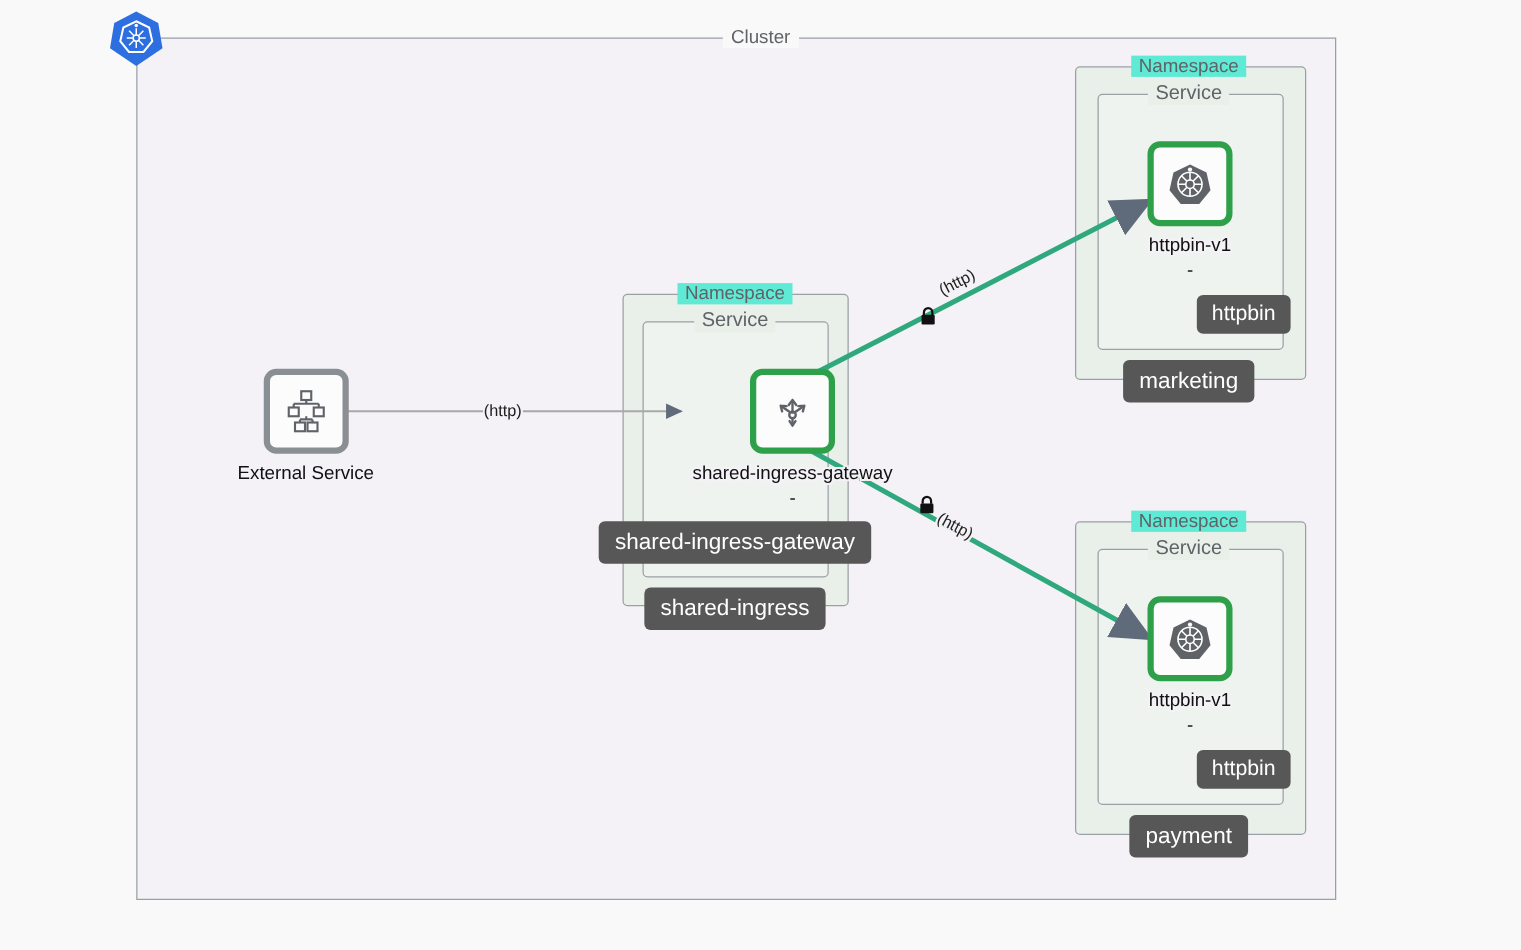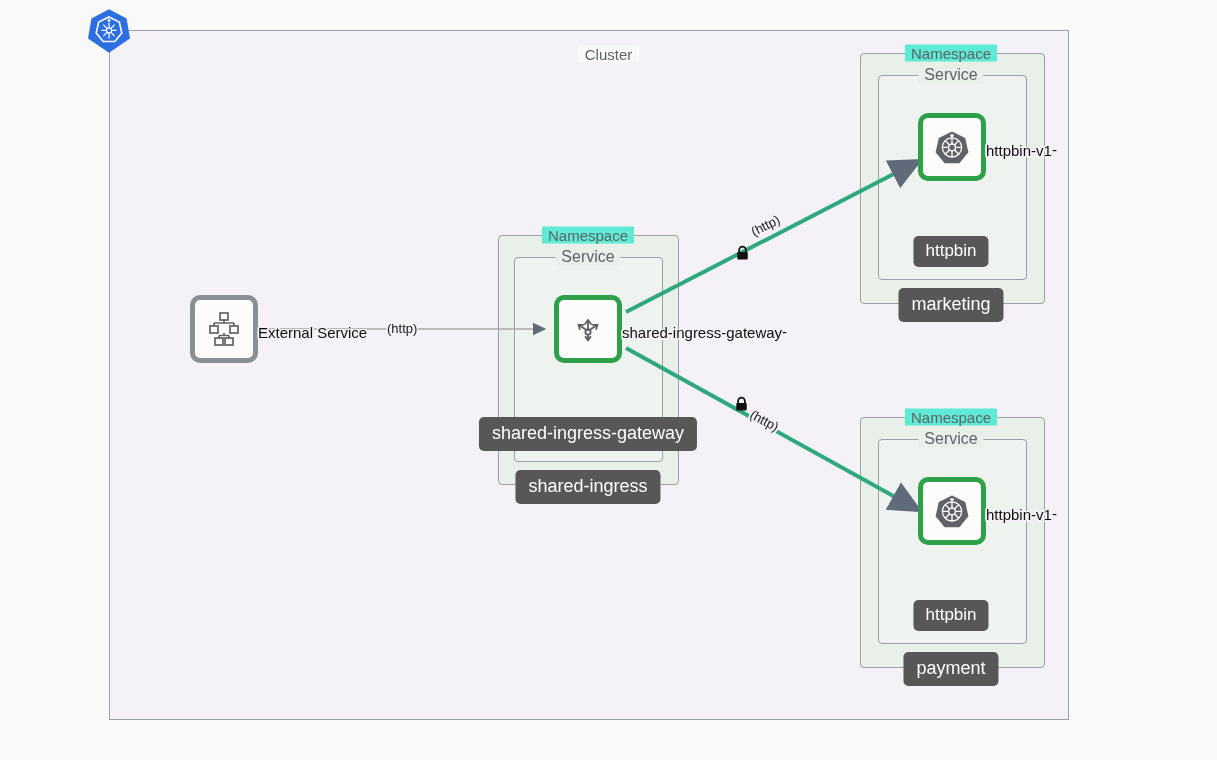--- a/index.html
+++ b/index.html
@@ -46,21 +46,20 @@
     position: absolute;
     left: 50%;
     top: 30px;
     transform: translate(-50%, -50%);
     background: #f9f9f9;
     padding: 0 7px;
     font-size: 15px;
     color: #5f6368;
     white-space: nowrap;
     z-index: 3;
-    margin-top: 24px;
   }
 
   
   .ns-box {
     position: absolute;
     background: #e9efe9;
     border: 1px solid #9aa0a6;
     border-radius: 4px;
     box-sizing: border-box;
     z-index: 2;
@@ -96,20 +95,21 @@
     color: #5f6368;
     white-space: nowrap;
     z-index: 5;
   }
 
   
   .node {
     position: absolute;
     z-index: 7;
     display: flex;
+    flex-direction: column;
     align-items: center;
   }
   .node-shape {
     width: 68px;
     height: 68px;
     border-radius: 10px;
     background: #fcfcfc;
     display: flex;
     align-items: center;
     justify-content: center;
@@ -147,21 +147,21 @@
     background: #575757;
     color: #ffffff;
     border-radius: 5px;
     font-size: 18px;
     padding: 6px 13px 7px;
     white-space: nowrap;
     transform: translateX(-50%);
     z-index: 9;
     line-height: 1.15;
   }
-  .badge.small { font-size: 17px; padding: 5px 12px 6px; }
+  .badge.small { font-size: 17px; padding: 5px 12px 6px; margin-left: 44px; }
 
   
   .edge-label {
     position: absolute;
     font-size: 13px;
     color: #202020;
     white-space: nowrap;
     z-index: 8;
     text-shadow:
       -1.5px -1.5px 0 #f4f2f6, 1.5px -1.5px 0 #f4f2f6,

